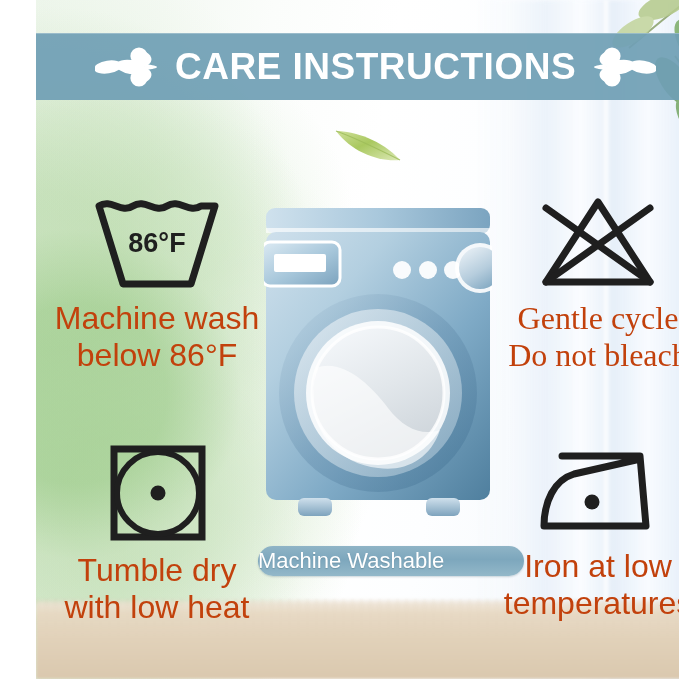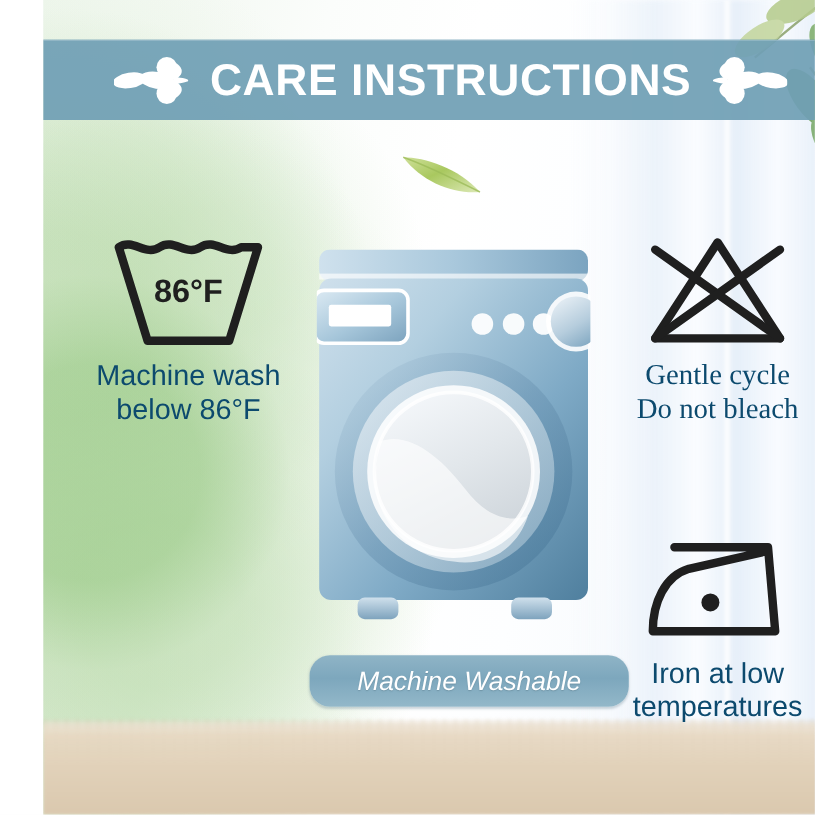--- a/index.html
+++ b/index.html
@@ -77,38 +77,37 @@
     white-space:nowrap;line-height:1;
   }
   .ornament{width:62px;height:46px;flex:0 0 auto;}
   .ornament.left{margin-right:18px;}
   .ornament.right{margin-left:18px;}
 
   
   .care{position:absolute;text-align:center;}
   .care .glyph{display:flex;align-items:flex-end;justify-content:center;}
   .care .caption{
-    color:#0c4a6e;font-size:24px;line-height:1.16;white-space:pre-line;margin-top:8px;
+    color:#c2410c;font-size:32px;line-height:1.16;white-space:pre-line;margin-top:8px;
   }
   #care-wash   {left:12px;  top:192px; width:218px;}
   #care-bleach {left:452px; top:192px; width:220px;font-family:Liberation Serif, serif;}
   #care-dry    {left:12px;  top:444px; width:218px;}
   #care-iron   {left:452px; top:440px; width:220px;}
 
   
   .washer{position:absolute;left:228px;top:208px;width:228px;height:320px;}
 
   
   .badge{
-    position:absolute;left:222px;top:546px;width:266px;height:43px;
+    position:absolute;left:222px;top:546px;width:266px;height:30px;
     border-radius:17px;
     background:linear-gradient(180deg,#8fb4c6 0%,#7da7bd 45%,#93b8c9 100%);
-    display:flex;align-items:center;justify-content:center;
+    display:flex;align-items:center;
     box-shadow:0 1px 2px rgba(90,120,135,.30);
-    font-style:italic;
   }
   .badge-text{
     color:#ffffff;font-size:22px;line-height:1;white-space:nowrap;
     text-shadow:0 1px 1px rgba(70,100,115,.35);
   }
 </style>
 </head>
 <body>
 
 <div id="scene">
@@ -201,20 +200,31 @@
       <svg width="140" height="100" viewBox="0 0 140 100" aria-hidden="true">
         <path d="M70 10 L122 90 L18 90 Z" fill="none" stroke="#1f1f1f" stroke-width="7" stroke-linejoin="round"></path>
         <line x1="18" y1="16" x2="122" y2="90" stroke="#1f1f1f" stroke-width="7" stroke-linecap="round"></line>
         <line x1="122" y1="16" x2="18" y2="90" stroke="#1f1f1f" stroke-width="7" stroke-linecap="round"></line>
       </svg>
     </div>
     <div class="caption">Gentle cycle
 Do not bleach</div>
   </div>
 
+  <div class="care" id="care-dry">
+    <div class="glyph">
+      <svg width="140" height="100" viewBox="0 0 140 100" aria-hidden="true">
+        <rect x="27" y="5" width="88" height="88" fill="none" stroke="#1f1f1f" stroke-width="7"></rect>
+        <circle cx="71" cy="49" r="41" fill="none" stroke="#1f1f1f" stroke-width="6"></circle>
+        <circle cx="71" cy="49" r="7.5" fill="#1f1f1f"></circle>
+      </svg>
+    </div>
+    <div class="caption">Tumble dry
+with low heat</div>
+  </div>
 
   <div class="care" id="care-iron">
     <div class="glyph">
       <svg width="140" height="100" viewBox="0 0 140 100" aria-hidden="true">
         <path d="M34 16 L112 16 L118 86 L16 86 C16 62 26 40 46 34 L108 20" fill="none" stroke="#1f1f1f" stroke-width="7" stroke-linejoin="round" stroke-linecap="round"></path>
         <circle cx="64" cy="62" r="7.5" fill="#1f1f1f"></circle>
       </svg>
     </div>
     <div class="caption">Iron at low
 temperatures</div>

